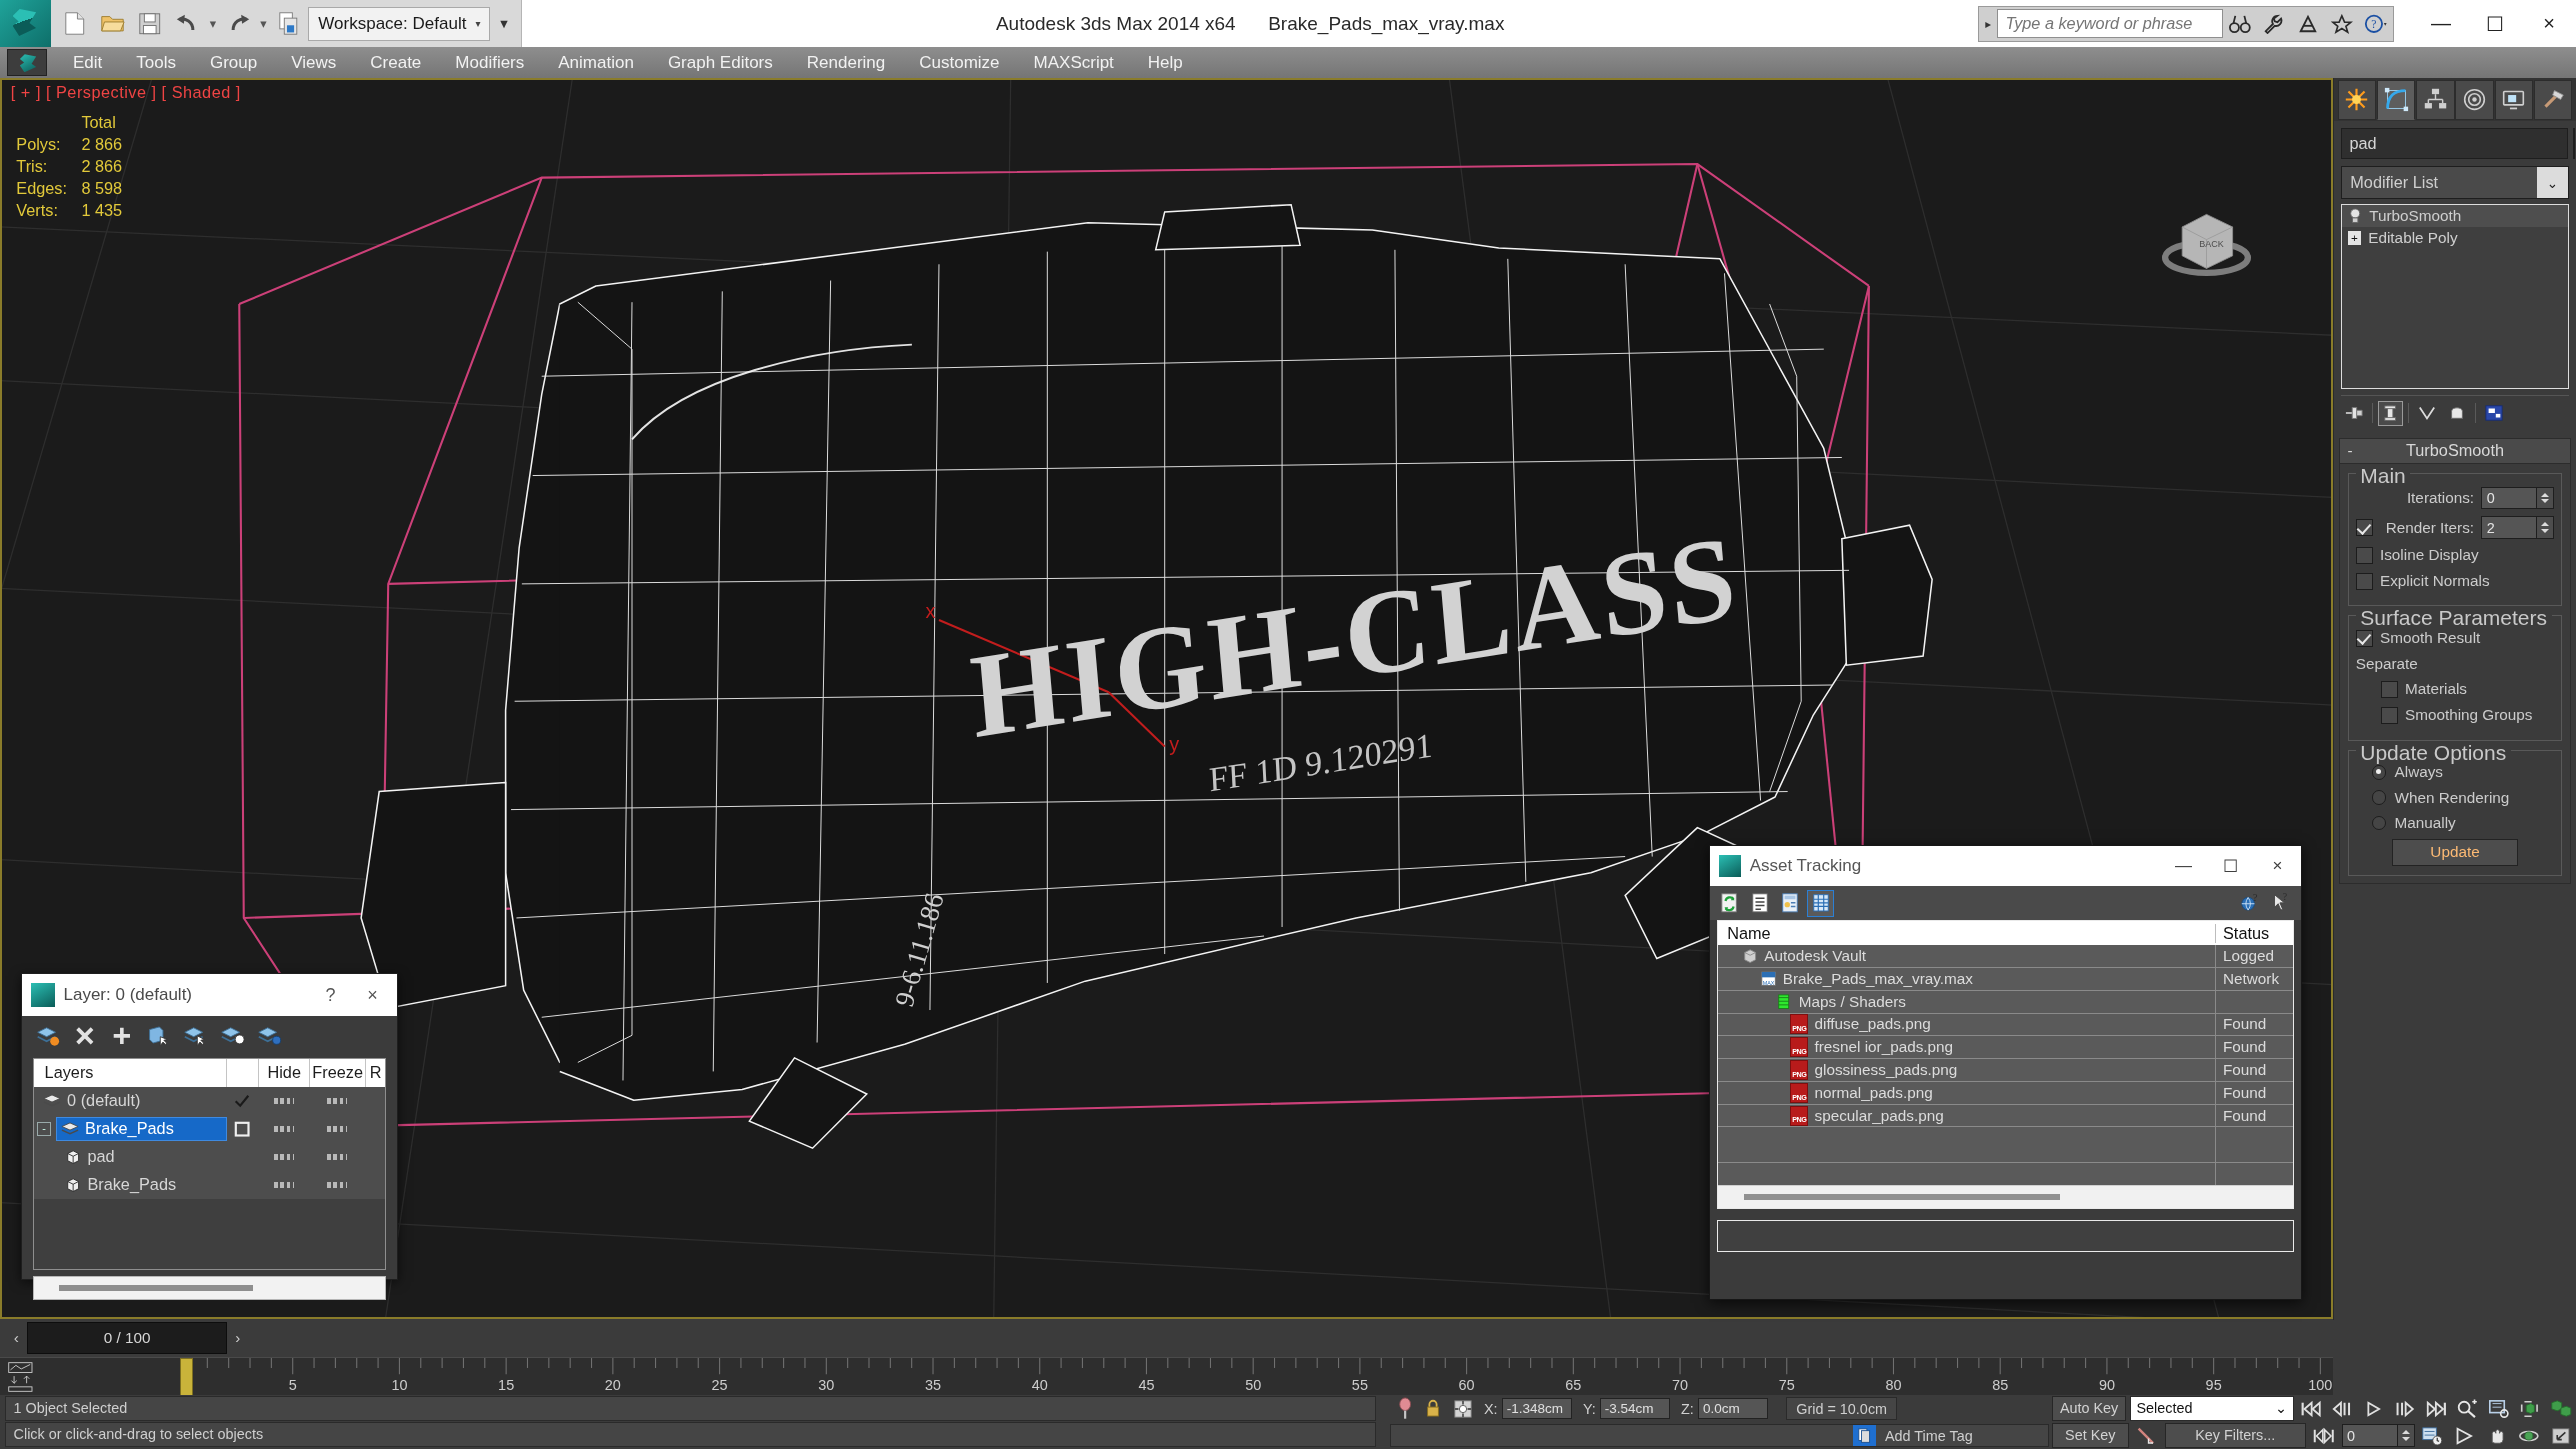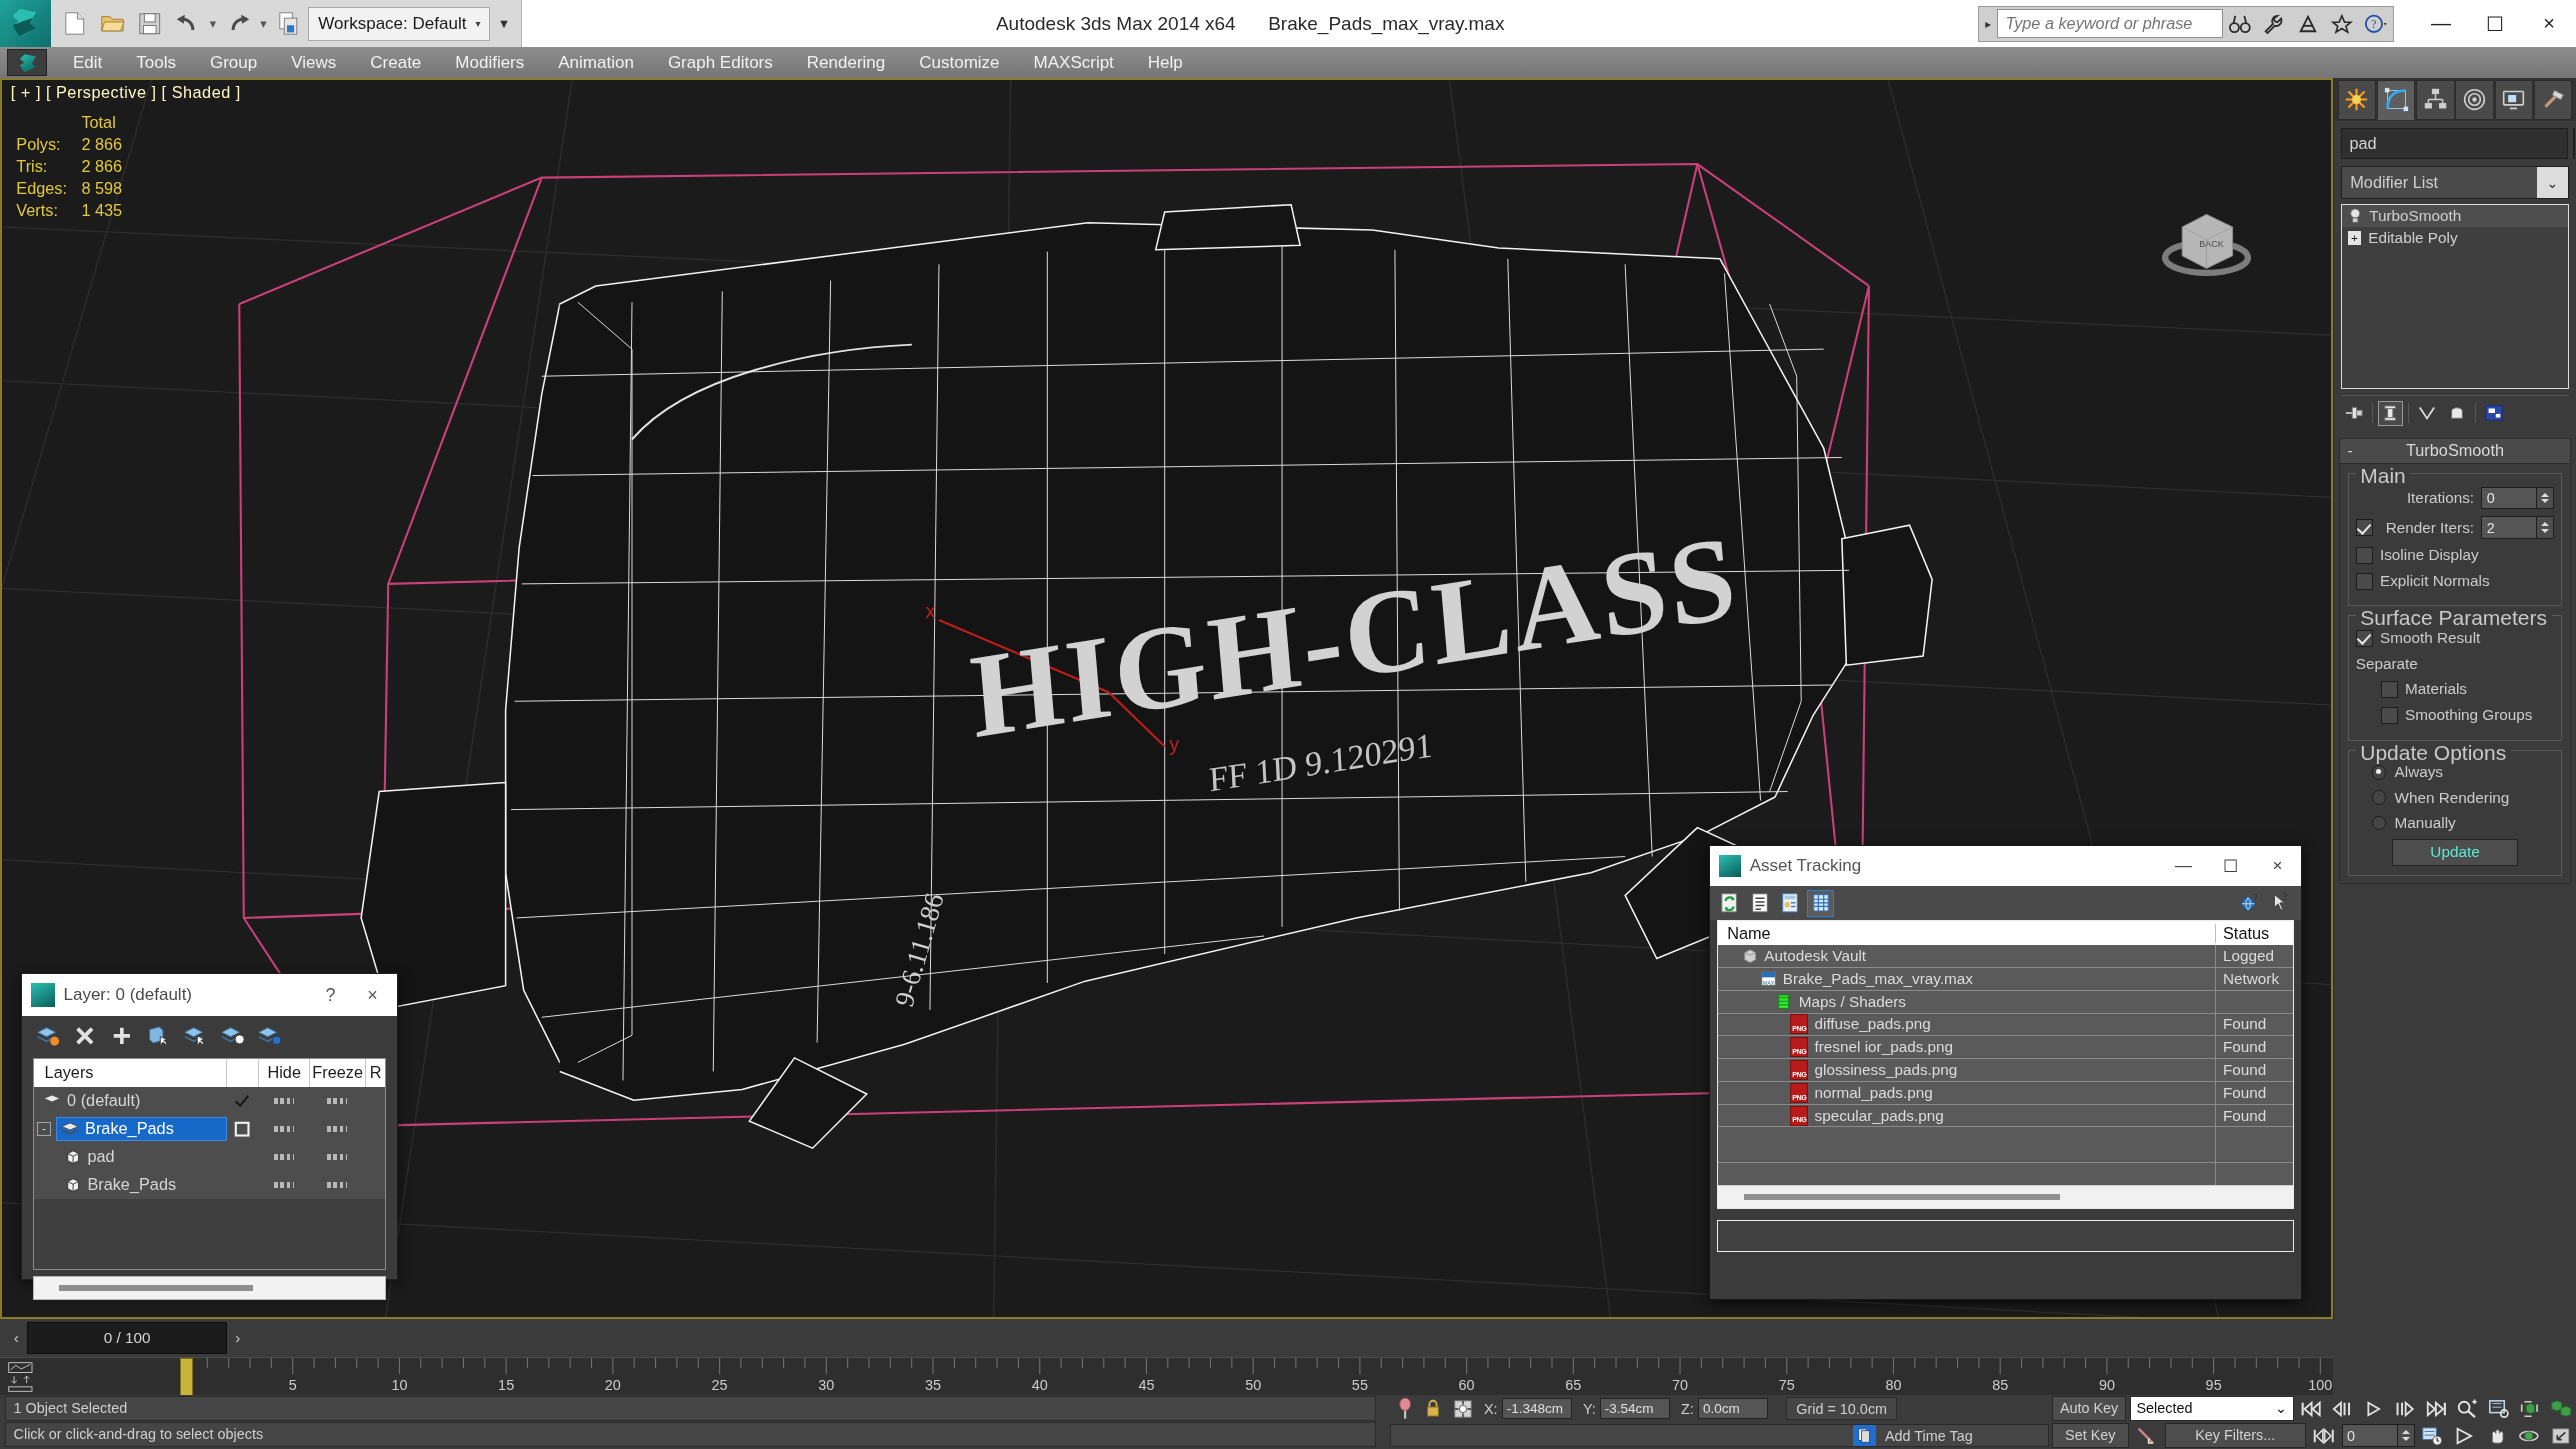--- a/index.html
+++ b/index.html
@@ -49,21 +49,21 @@
   .mb-logo { position:absolute; left:7.2px; top:1.8px; width:40px; height:27px;
     background:#3d3d3d; border:0.9px solid #222; }
   .mb-logo::after { content:""; position:absolute; left:11.7px; top:4.5px; width:16.3px; height:18px;
     background:linear-gradient(150deg,#2bbfb4,#0b5c58);
     clip-path: polygon(30% 0%, 100% 12%, 72% 52%, 100% 70%, 28% 100%, 0% 62%, 26% 46%, 0% 26%); }
 
   
   .viewport { position:absolute; left:0; top:78px; width:2333px; height:1242px;
     background:#1b1b1b; overflow:hidden; border-bottom:1.8px solid #6b6026; }
   .vp-border { position:absolute; inset:0; border:2.7px solid #8a7c2a; pointer-events:none; }
-  .vp-label { position:absolute; left:10.8px; top:5.4px; font-size:16.3px; color:#fef9c3;
+  .vp-label { position:absolute; left:10.8px; top:5.4px; font-size:16.3px; color:#ef4444;
     letter-spacing:0.5px; z-index:6; }
   .vp-stats { position:absolute; left:16.3px; top:32.5px; z-index:6; font-size:16.3px;
     color:#e2c93a; line-height:22px; }
   .vp-stats table { border-collapse:collapse; }
   .vp-stats td { padding:0 5.4px 0 0; font-size:16.3px; color:#e2c93a; white-space:nowrap; }
   .vp-stats td.val { padding-left:9px; }
   .vp-stats .hdr { padding-left:9px; }
   .vcube { position:absolute; right:77px; top:113px; width:99px; height:99px; z-index:6; }
 
   
@@ -124,21 +124,21 @@
     border:solid #e8e8e8; border-width:0 2.3px 2.3px 0; transform:rotate(42deg); }
   .chkrow { display:flex; align-items:center; gap:7.2px; margin-bottom:8.1px; font-size:15.3px;
     color:#cccccc; }
   .rb { width:14.4px; height:14.4px; border-radius:50%; background:#454545; border:1.8px solid #1c1c1c;
     position:relative; flex:0 0 auto; cursor:pointer; }
   .rb.on::after { content:""; position:absolute; left:2.7px; top:2.7px; width:5.4px; height:5.4px;
     border-radius:50%; background:#f0f0f0; }
   .radrow { display:flex; align-items:center; gap:8.1px; margin-bottom:7.2px; font-size:15.3px;
     color:#cccccc; padding-left:16.3px; }
   .btn-upd { display:block; margin:5.4px auto 1.8px auto; width:126px; height:27px;
-    background:#4d4d4d; border:0.9px solid #232323; color:#5eead4; font-size:15.3px;
+    background:#4d4d4d; border:0.9px solid #232323; color:#fdba74; font-size:15.3px;
     cursor:pointer; font-family:"Liberation Sans",sans-serif; }
 
   
   .dlg-layer { position:absolute; left:21px; top:973px; width:377px; height:307px;
     background:#3b3b3b; border:0.9px solid #1e1e1e; box-shadow:0 2.7px 10.8px rgba(0,0,0,.6); z-index:20; }
   .dlg-layer .dh { height:42px; background:#ffffff; display:flex; align-items:center;
     padding:0 3.6px 0 9px; }
   .dh-icon { width:23.5px; height:23.5px; background:linear-gradient(150deg,#2bbfb4,#0b5c58);
     margin-right:9px; flex:0 0 auto; }
   .dh-title { flex:1; font-size:17px; color:#4a4a4a; }

